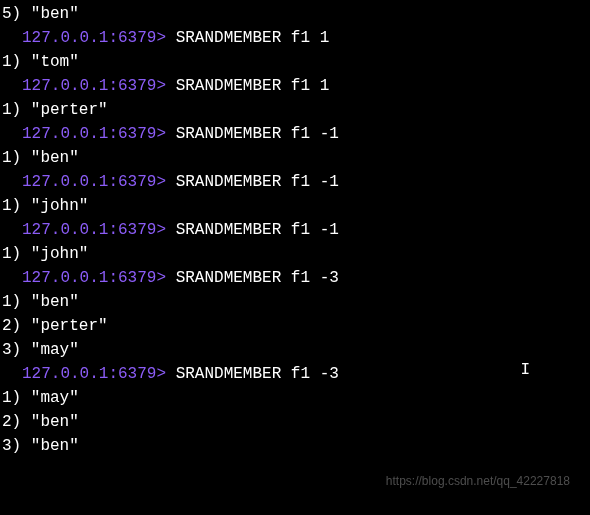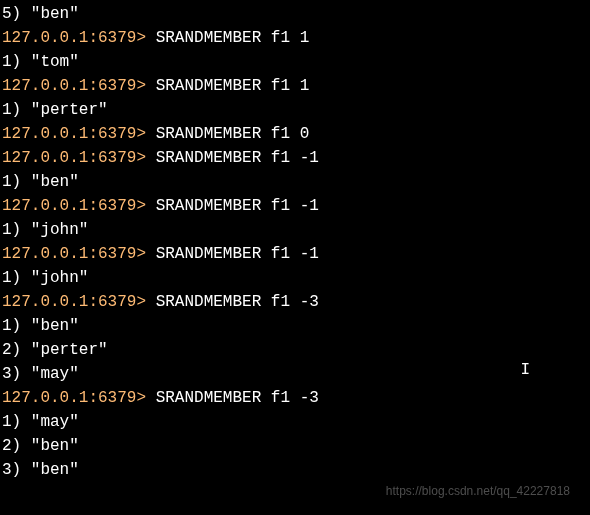--- a/index.html
+++ b/index.html
@@ -16,32 +16,33 @@
       padding: 2px;
       width: 590px;
       height: 515px;
       overflow: hidden;
       position: relative;
     }
     .line {
       white-space: pre;
     }
     .prompt {
-      color: #fdba74;
+      color: #8b5cf6;
+      margin-left: 20px;
     }
     .command {
       color: #ffffff;
       font-family: Liberation Mono, monospace;
     }
     .result {
       color: #ffffff;
     }
     .watermark {
       position: absolute;
-      bottom: 15px;
+      bottom: 25px;
       right: 20px;
       color: #808080;
       font-size: 12px;
       opacity: 0.6;
       font-family: Arial, sans-serif;
     }
     .text-cursor {
       position: absolute;
       right: 60px;
       top: 358px;
@@ -51,21 +52,20 @@
   </style>
 </head>
 <body>
 
 <div id="terminal">
     <div class="line"><span class="result">5) "ben"</span></div>
     <div class="line"><span class="prompt">127.0.0.1:6379&gt; </span><span class="command">SRANDMEMBER f1 1</span></div>
     <div class="line"><span class="result">1) "tom"</span></div>
     <div class="line"><span class="prompt">127.0.0.1:6379&gt; </span><span class="command">SRANDMEMBER f1 1</span></div>
     <div class="line"><span class="result">1) "perter"</span></div>
-    <div class="line"><span class="prompt">127.0.0.1:6379&gt; </span><span class="command">SRANDMEMBER f1 0</span></div>
     <div class="line"><span class="prompt">127.0.0.1:6379&gt; </span><span class="command">SRANDMEMBER f1 -1</span></div>
     <div class="line"><span class="result">1) "ben"</span></div>
     <div class="line"><span class="prompt">127.0.0.1:6379&gt; </span><span class="command">SRANDMEMBER f1 -1</span></div>
     <div class="line"><span class="result">1) "john"</span></div>
     <div class="line"><span class="prompt">127.0.0.1:6379&gt; </span><span class="command">SRANDMEMBER f1 -1</span></div>
     <div class="line"><span class="result">1) "john"</span></div>
     <div class="line"><span class="prompt">127.0.0.1:6379&gt; </span><span class="command">SRANDMEMBER f1 -3</span></div>
     <div class="line"><span class="result">1) "ben"</span></div>
     <div class="line"><span class="result">2) "perter"</span></div>
     <div class="line"><span class="result">3) "may"</span></div>

